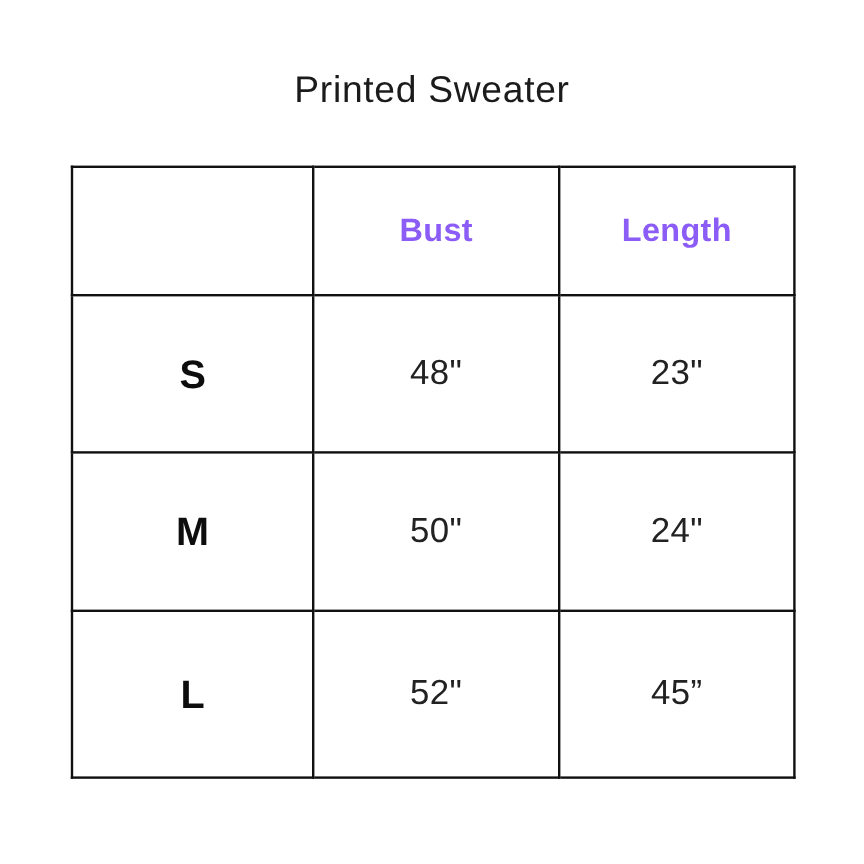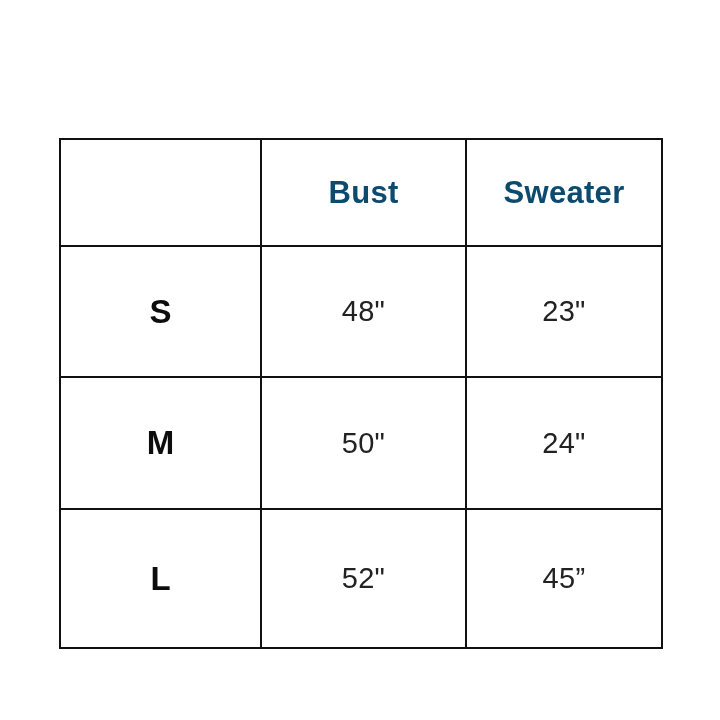--- a/index.html
+++ b/index.html
@@ -42,55 +42,56 @@
     text-align: center;
     vertical-align: middle;
     padding: 0;
     overflow: hidden;
   }
   thead tr { height: 107px; }
   tbody tr.row-s { height: 131px; }
   tbody tr.row-m { height: 132px; }
   tbody tr.row-l { height: 139px; }
   th.header-cell {
-    font-size: 31px;
+    font-size: 27px;
     font-weight: 700;
-    color: #0c4a6e;
+    color: #8b5cf6;
     letter-spacing: 0.3px;
     border-radius: 22px;
   }
   td.size-cell {
     font-size: 33px;
     font-weight: 700;
     color: #0d0d0d;
   }
   td.value-cell {
     font-size: 29px;
     font-weight: 400;
     color: #222222;
     letter-spacing: 0.3px;
   }
 </style>
 </head>
 <body>
 
 <div class="page">
 
+  <div class="title">Printed Sweater</div>
 
   <table class="size-chart">
     <colgroup>
       <col style="width:201px">
       <col style="width:205px">
       <col style="width:196px">
     </colgroup>
     <thead>
       <tr>
         <th class="header-cell"></th>
         <th class="header-cell">Bust</th>
-        <th class="header-cell">Sweater</th>
+        <th class="header-cell">Length</th>
       </tr>
     </thead>
     <tbody>
       <tr class="row-s">
         <td class="size-cell">S</td>
         <td class="value-cell">48"</td>
         <td class="value-cell">23"</td>
       </tr>
       <tr class="row-m">
         <td class="size-cell">M</td>

